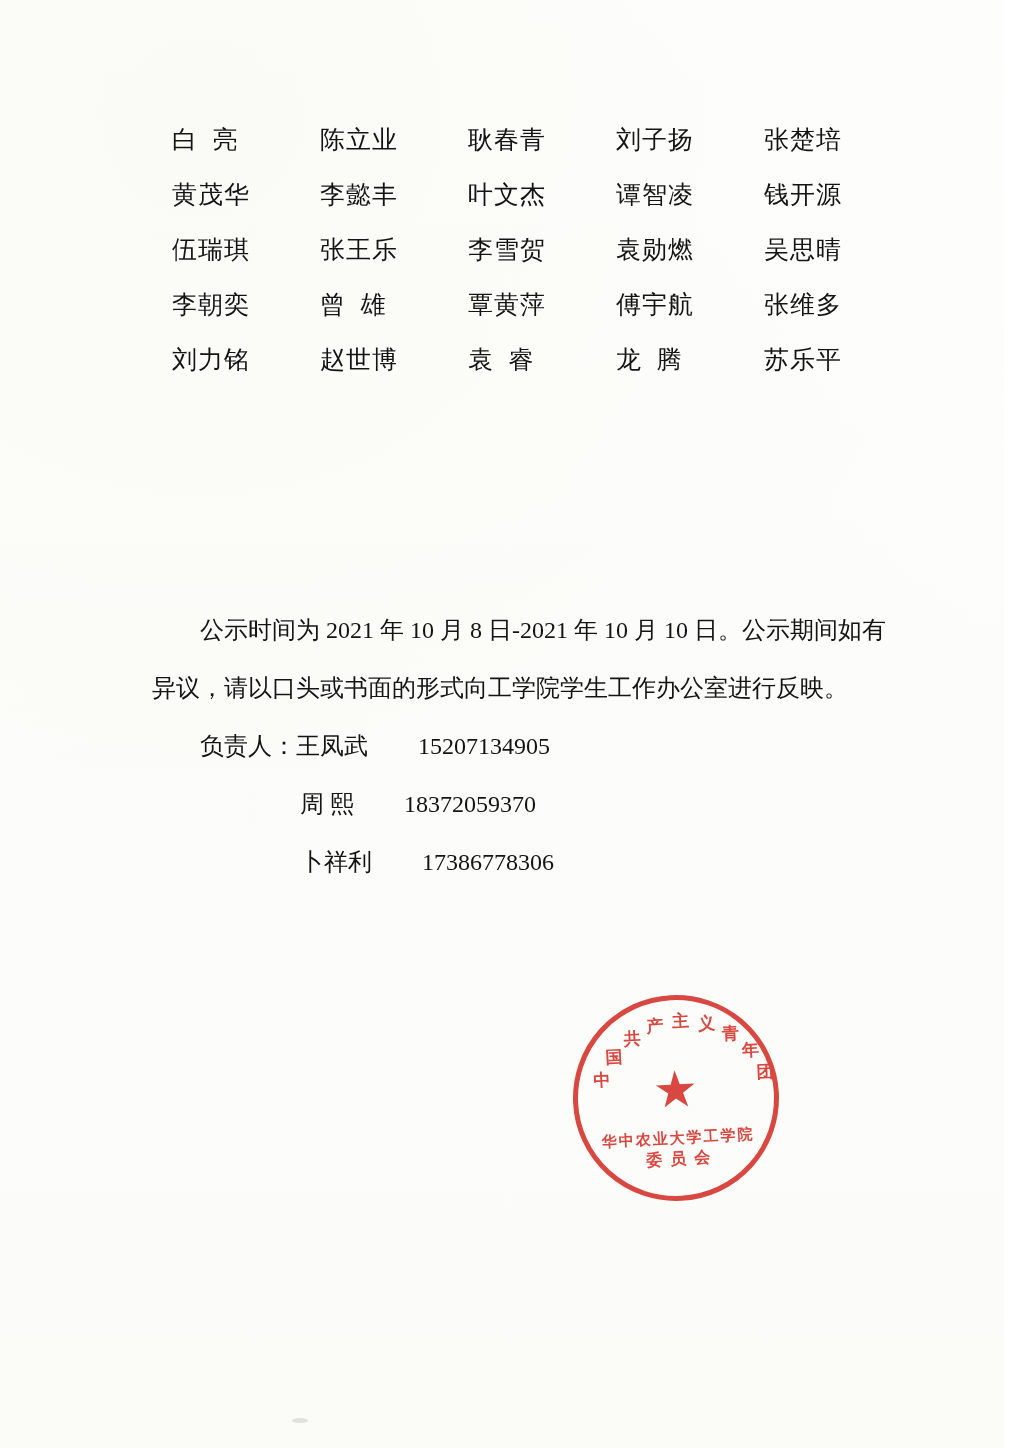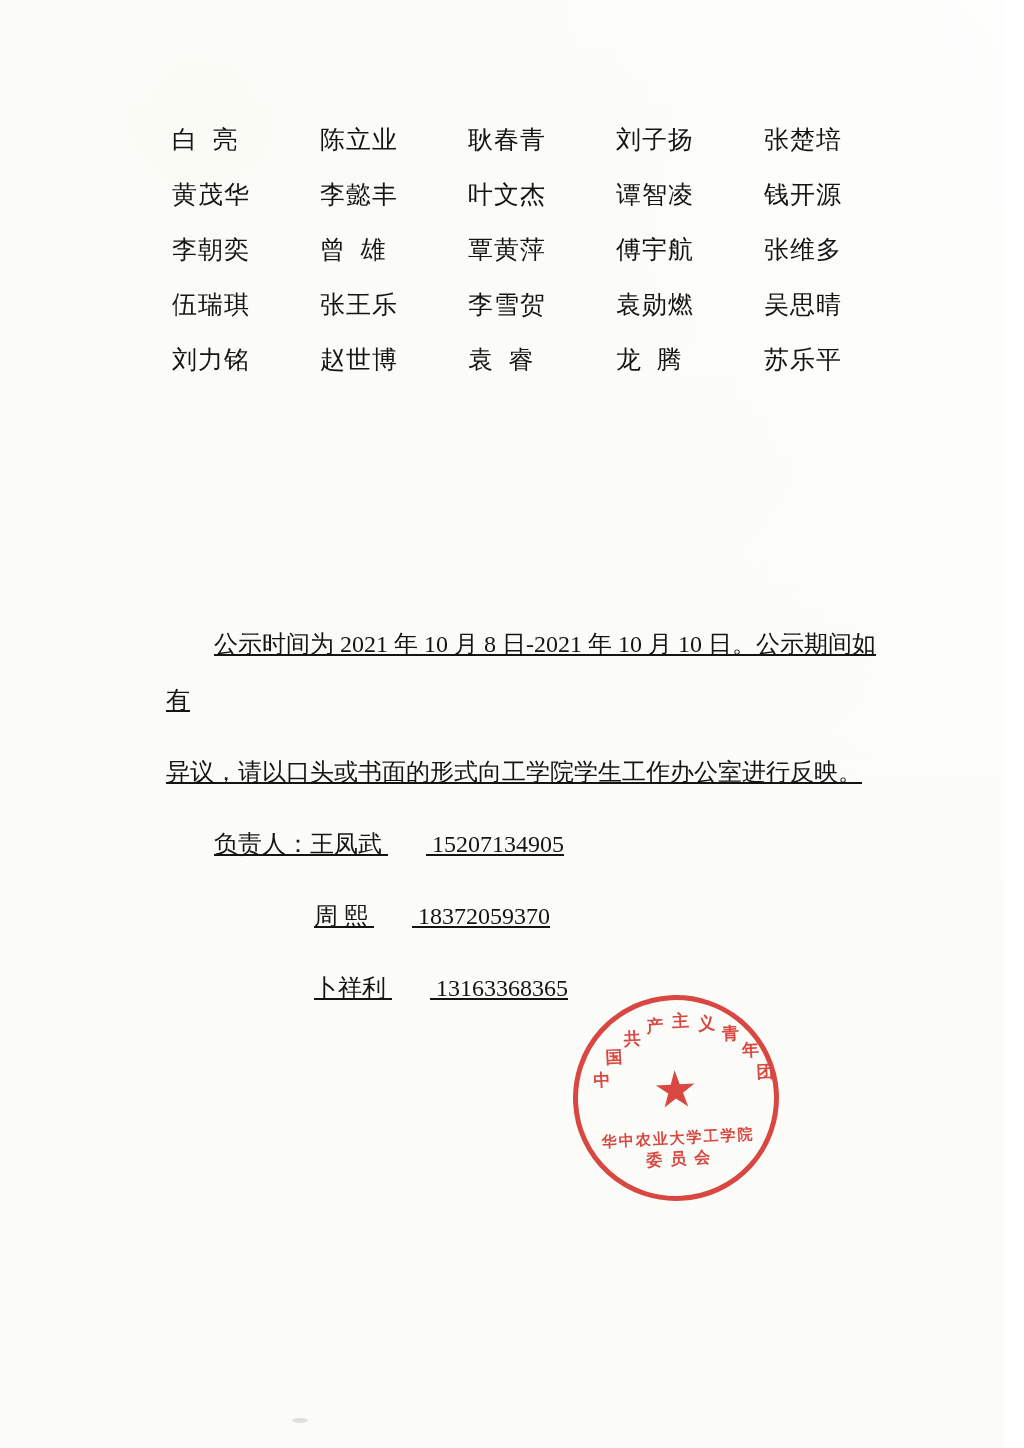--- a/index.html
+++ b/index.html
@@ -51,22 +51,21 @@
   .body-block {
     position: absolute;
     left: 150px;
     top: 600px;
     width: 760px;
     font-size: 24px;
     line-height: 56px;
   }
   .para {
     text-indent: 48px;
-    margin: 16px;
-    text-decoration: underline;
+    margin: 2px;
   }
   .para.hang {
     text-indent: 0;
   }
   .line-indent-2 {
     padding-left: 148px;
   }
 
   .sign-block {
     position: absolute;
@@ -161,35 +160,35 @@
 
     <div class="name-row">
       <div class="name-cell">黄茂华</div>
       <div class="name-cell">李懿丰</div>
       <div class="name-cell">叶文杰</div>
       <div class="name-cell">谭智凌</div>
       <div class="name-cell">钱开源</div>
     </div>
 
     <div class="name-row">
+      <div class="name-cell">伍瑞琪</div>
+      <div class="name-cell">张王乐</div>
+      <div class="name-cell">李雪贺</div>
+      <div class="name-cell">袁勋燃</div>
+      <div class="name-cell">吴思晴</div>
+    </div>
+
+    <div class="name-row">
       <div class="name-cell">李朝奕</div>
       <div class="name-cell">曾  雄</div>
       <div class="name-cell">覃黄萍</div>
       <div class="name-cell">傅宇航</div>
       <div class="name-cell">张维多</div>
     </div>
 
-    <div class="name-row">
-      <div class="name-cell">伍瑞琪</div>
-      <div class="name-cell">张王乐</div>
-      <div class="name-cell">李雪贺</div>
-      <div class="name-cell">袁勋燃</div>
-      <div class="name-cell">吴思晴</div>
-    </div>
-
 
     <div class="name-row">
       <div class="name-cell">刘力铭</div>
       <div class="name-cell">赵世博</div>
       <div class="name-cell">袁  睿</div>
       <div class="name-cell">龙  腾</div>
       <div class="name-cell">苏乐平</div>
     </div>
 
 
@@ -207,21 +206,21 @@
 
     <div class="para hang line-indent-2">
       <span>周  熙</span>
       <span style="display:inline-block;width:38px"></span>
       <span>18372059370</span>
     </div>
 
     <div class="para hang line-indent-2">
       <span>卜祥利</span>
       <span style="display:inline-block;width:38px"></span>
-      <span>13163368365</span>
+      <span>17386778306</span>
     </div>
   </div>
 
   <div class="seal">
     <div class="ring-text">
       <span style="transform: rotate(-68deg) translate(0,-88px) rotate(68deg)">中</span>
       <span style="transform: rotate(-51deg) translate(0,-88px) rotate(51deg)">国</span>
       <span style="transform: rotate(-34deg) translate(0,-88px) rotate(34deg)">共</span>
       <span style="transform: rotate(-17deg) translate(0,-88px) rotate(17deg)">产</span>
       <span style="transform: rotate(0deg) translate(0,-88px) rotate(0deg)">主</span>

